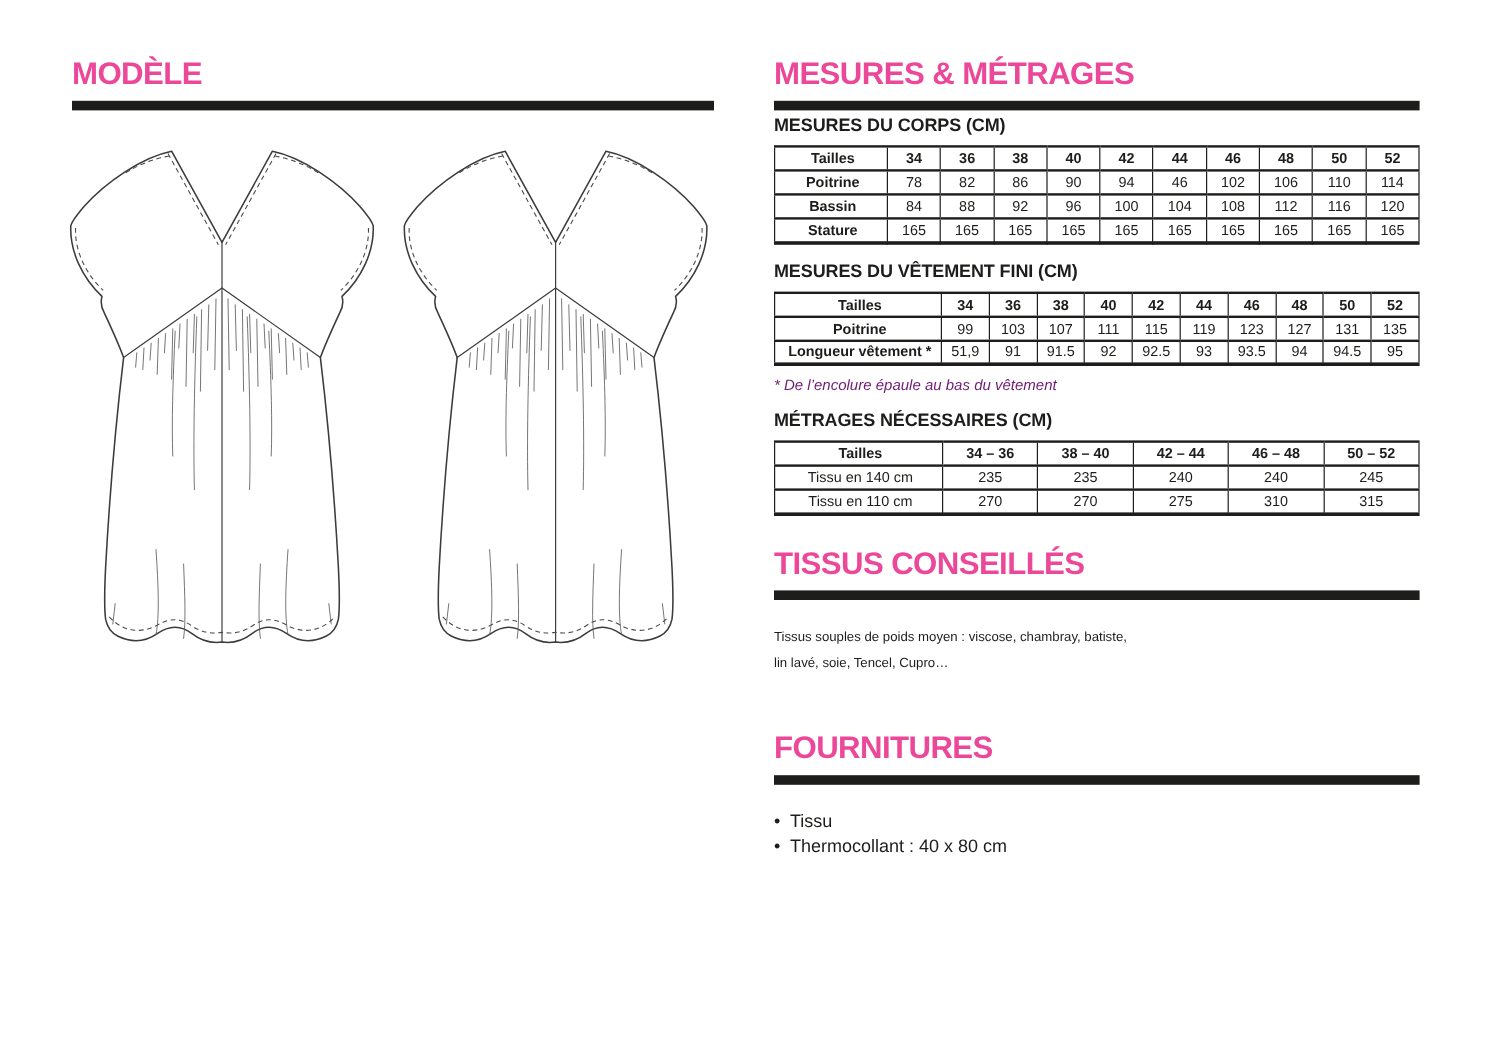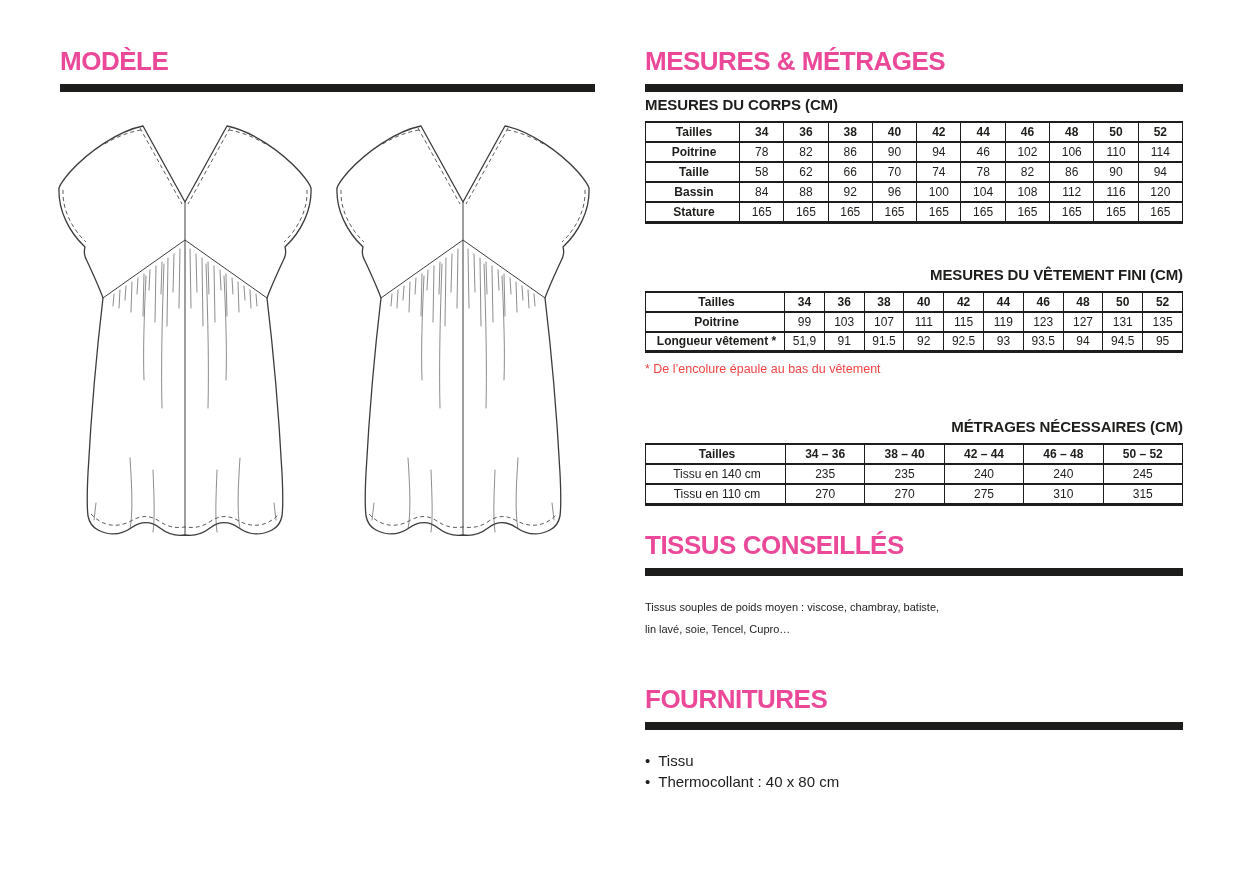--- a/index.html
+++ b/index.html
@@ -18,41 +18,41 @@
   h1.big {
     font-size:26px; font-weight:700; letter-spacing:-0.5px;
     line-height:30px; color:#ec4899;
   }
   .rule { height:8px; background:#1d1d1b; margin-top:8px; }
 
   h2.sub {
     font-size:15px; font-weight:700; letter-spacing:-0.1px;
     line-height:18px; margin-top:4px; margin-bottom:7px;
   }
-  h2.sub.gap { margin-top:42px;text-align:right; }
+  h2.sub.gap { margin-top:14px; }
 
   table {
     border-collapse:collapse; width:100%; table-layout:fixed;
     border-bottom:3px solid #1d1d1b;
   }
   th, td {
     border-left:1px solid #1d1d1b; border-right:1px solid #1d1d1b;
     border-top:2px solid #1d1d1b; border-bottom:2px solid #1d1d1b;
     font-size:12px; height:20px; text-align:center; vertical-align:middle;
     padding:0 2px; white-space:nowrap; overflow:hidden;
   }
   th { font-weight:700; }
   th:first-child, td:first-child { text-align:center; padding-left:5px; }
   tbody td:first-child { font-weight:700; }
   .t-body    th:first-child { width:94px;  }
   .t-garment th:first-child { width:139px; }
   .t-yardage th:first-child { width:140px; }
   .t-yardage tbody td:first-child { font-weight:400;margin-top:12px; }
 
-  .footnote { font-size:12.5px; margin-top:9px; color:#ef4444; }
+  .footnote { font-size:12.5px; margin-top:9px; color:#701a75;font-style:italic; }
 
   .bigblock { margin-top:24px; }
   .bigblock2 { margin-top:44px; }
   .para { margin-top:20px; font-size:11px; line-height:22px; }
   .bullets { margin-top:20px; font-size:15px; line-height:21.5px; list-style:none; }
   .bullets li { display:flex; align-items:baseline; }
   .bullets .dot { margin-right:8px; font-size:15px; }
 
   .drawings { margin-top:21px; margin-left:-3px; }
   svg .outline { fill:none; stroke:#3c3c3c; stroke-width:1.3; stroke-linejoin:round; stroke-linecap:round; }
@@ -152,33 +152,20 @@
           <td>86</td>
           <td>90</td>
           <td>94</td>
           <td>46</td>
           <td>102</td>
           <td>106</td>
           <td>110</td>
           <td>114</td>
         </tr>
         <tr>
-          <td>Taille</td>
-          <td>58</td>
-          <td>62</td>
-          <td>66</td>
-          <td>70</td>
-          <td>74</td>
-          <td>78</td>
-          <td>82</td>
-          <td>86</td>
-          <td>90</td>
-          <td>94</td>
-        </tr>
-        <tr>
           <td>Bassin</td>
           <td>84</td>
           <td>88</td>
           <td>92</td>
           <td>96</td>
           <td>100</td>
           <td>104</td>
           <td>108</td>
           <td>112</td>
           <td>116</td>

